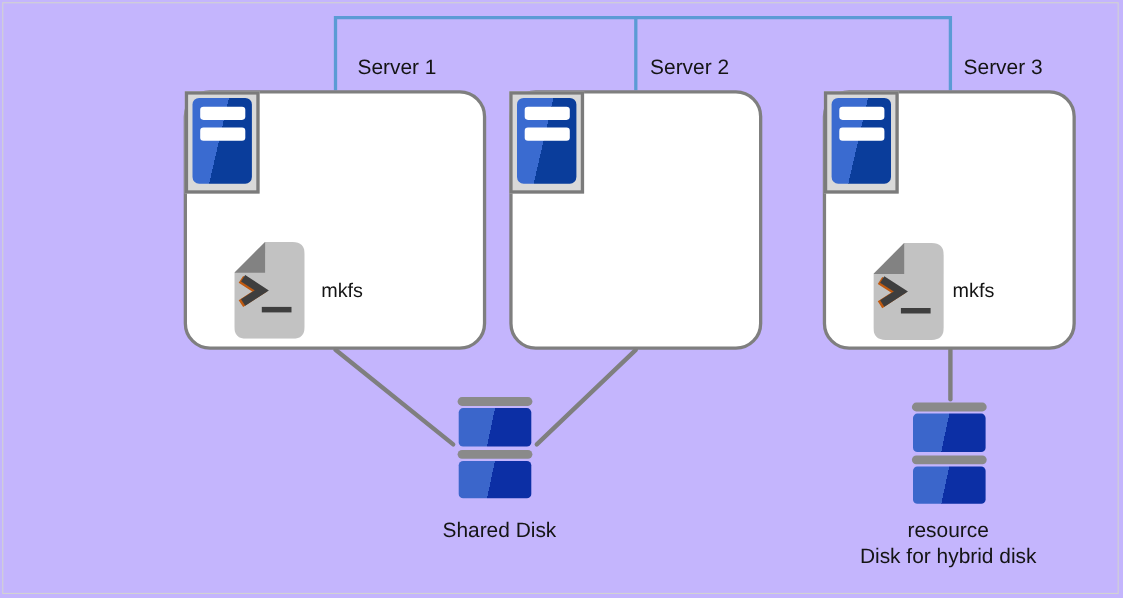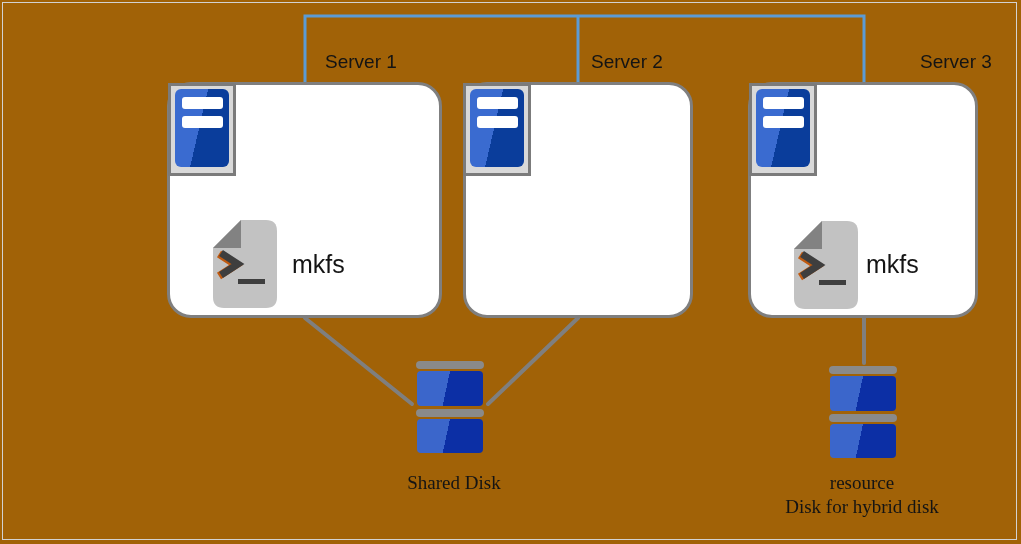--- a/index.html
+++ b/index.html
@@ -1,17 +1,17 @@
 <!DOCTYPE html>
 <html><head>
 <meta charset="utf-8">
 <style>
   html,body{margin:0;padding:0;background:#ffffff;}
   #canvas{
-    position:relative;width:1021px;height:544px;background:#a16207;
+    position:relative;width:1021px;height:544px;background:#c4b5fd;
     font-family:"Liberation Sans", sans-serif;color:#111;overflow:hidden;
   }
   .frame{
     position:absolute;left:2px;top:2px;width:1013px;height:536px;
     border:1.5px solid #d2d2d2;pointer-events:none;
   }
   .wires{position:absolute;left:0;top:0;width:1021px;height:544px;z-index:1;}
   .server-box{
     position:absolute;top:82px;height:236px;background:#ffffff;
     border:3px solid #7f7f7f;border-radius:24px;box-sizing:border-box;z-index:2;
@@ -27,52 +27,52 @@
     position:absolute;left:4px;top:3px;right:4px;bottom:6px;border-radius:6px;
     background:linear-gradient(103deg,#3a6bd0 0 46%,#0a3d9b 46%);
   }
   .server-slot{
     width:41px;height:12px;background:#ffffff;border-radius:3px;margin:0 auto;
   }
   .server-slot.s1{margin-top:8px;}
   .server-slot.s2{margin-top:7px;}
   .mkfs-icon{position:absolute;z-index:3;}
   .mkfs-label{
-    position:absolute;font-size:25px;line-height:21px;color:#141414;z-index:3;white-space:nowrap;
+    position:absolute;font-size:18px;line-height:21px;color:#141414;z-index:3;white-space:nowrap;
   }
   .disk{position:absolute;width:68px;z-index:3;}
   .disk-cap{height:8px;border-radius:4px;background:#8a8a8a;}
   .disk-body{
     height:35px;margin:2px 1px 3px 1px;border-radius:4px;
     background:linear-gradient(102deg,#3b66cb 0 45%,#0c2fa5 45%);
   }
   .disk-body.last{height:34px;margin-bottom:0;}
   .disk-caption{
     position:absolute;width:280px;text-align:center;font-size:19px;line-height:24px;
-    color:#141414;z-index:3;font-family:Liberation Serif, serif;
+    color:#141414;z-index:3;
   }
 </style>
 </head>
 <body>
 
 <div id="canvas">
 
   <div class="frame"></div>
 
   <svg class="wires" viewBox="0 0 1021 544">
     <path d="M305,82 L305,16 L864,16 L864,82" fill="none" stroke="#5b9bd5" stroke-width="3"></path>
     <path d="M578,16 L578,82" fill="none" stroke="#5b9bd5" stroke-width="3"></path>
     <path d="M305,318 L412,404" fill="none" stroke="#7f7f7f" stroke-width="4" stroke-linecap="round"></path>
     <path d="M578,318 L488,404" fill="none" stroke="#7f7f7f" stroke-width="4" stroke-linecap="round"></path>
     <path d="M864,318 L864,363" fill="none" stroke="#7f7f7f" stroke-width="4" stroke-linecap="round"></path>
   </svg>
 
   <div class="server-label" style="left:325px;">Server 1</div>
   <div class="server-label" style="left:591px;">Server 2</div>
-  <div class="server-label" style="left:876px;margin-left:44px;">Server 3</div>
+  <div class="server-label" style="left:876px;">Server 3</div>
 
   <div class="server-box" style="left:167px;width:275px;"></div>
   <div class="server-box" style="left:463px;width:230px;"></div>
   <div class="server-box" style="left:748px;width:230px;"></div>
 
   <div class="server-icon" style="left:168px;">
     <div class="server-icon-panel">
       <div class="server-slot s1"></div>
       <div class="server-slot s2"></div>
     </div>

